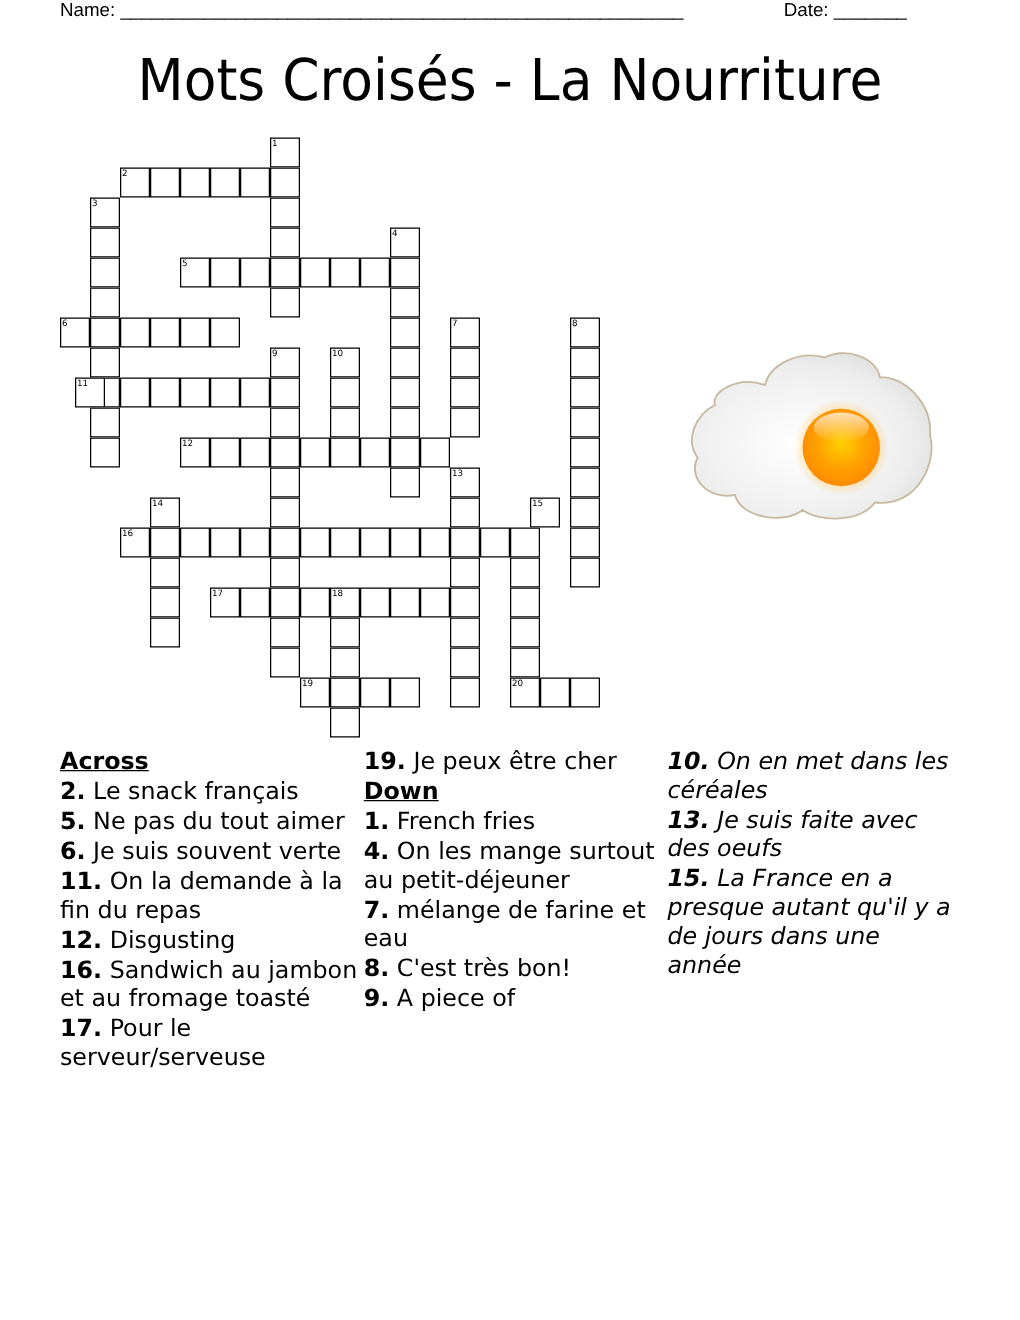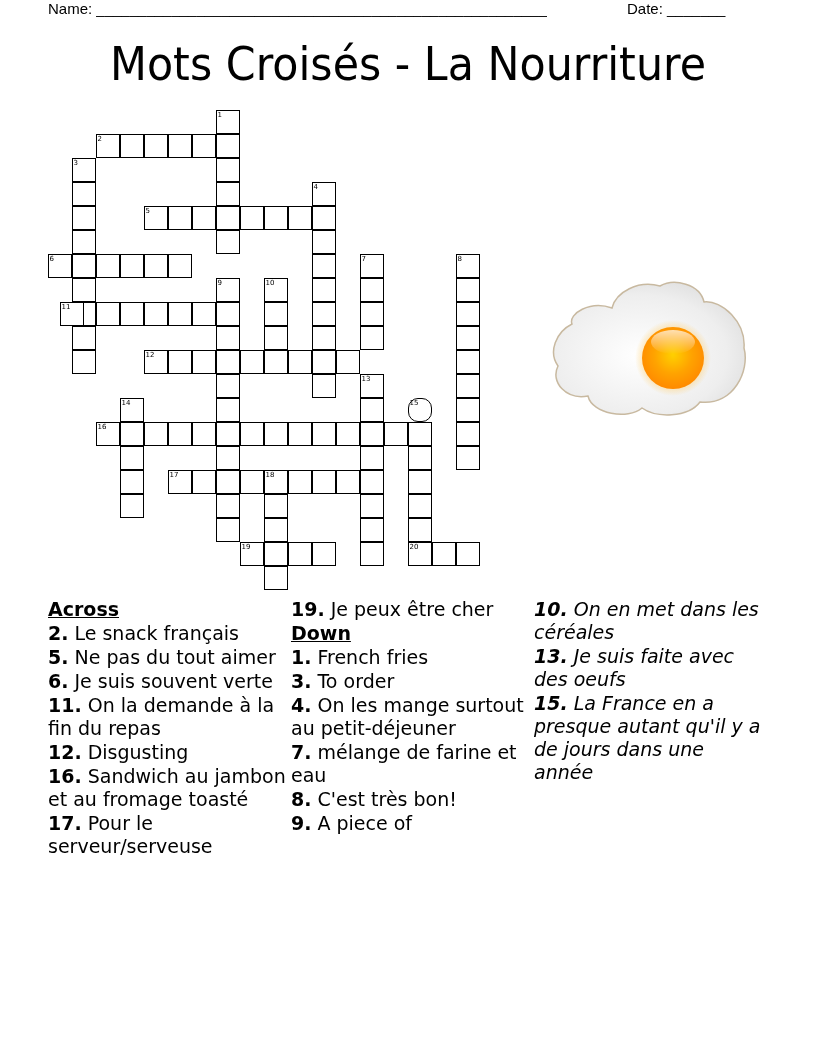--- a/index.html
+++ b/index.html
@@ -142,21 +142,21 @@
     <div class="cell" style="left: 312px; top: 384px;"></div>
     <div class="cell" style="left: 312px; top: 408px;"></div>
     <div class="cell" style="left: 312px; top: 432px;"></div>
     <div class="cell" style="left: 72px; top: 288px;">
       <span class="num">14</span>
     </div>
     <div class="cell" style="left: 72px; top: 312px;"></div>
     <div class="cell" style="left: 72px; top: 336px;"></div>
     <div class="cell" style="left: 72px; top: 360px;"></div>
     <div class="cell" style="left: 72px; top: 384px;"></div>
-    <div class="cell" style="left: 360px; top: 288px; border-radius: 10px;">
+    <div class="cell" style="left: 376px; top: 288px;">
       <span class="num">15</span>
     </div>
     <div class="cell" style="left: 360px; top: 312px;"></div>
     <div class="cell" style="left: 360px; top: 336px;"></div>
     <div class="cell" style="left: 360px; top: 360px;"></div>
     <div class="cell" style="left: 360px; top: 384px;"></div>
     <div class="cell" style="left: 360px; top: 408px;"></div>
     <div class="cell" style="left: 360px; top: 432px;">
       <span class="num">20</span>
     </div>
@@ -232,21 +232,20 @@
     <div class="clue"><span class="n">6.</span><span> Je suis souvent verte</span></div>
     <div class="clue"><span class="n">11.</span><span> On la demande à la fin du repas</span></div>
     <div class="clue"><span class="n">12.</span><span> Disgusting</span></div>
     <div class="clue"><span class="n">16.</span><span> Sandwich au jambon et au fromage toasté</span></div>
     <div class="clue"><span class="n">17.</span><span> Pour le serveur/serveuse</span></div>
   </div>
 <div class="clue-col col-b" id="col-b">
     <div class="clue"><span class="n">19.</span><span> Je peux être cher</span></div>
     <div class="clue-heading">Down</div>
     <div class="clue"><span class="n">1.</span><span> French fries</span></div>
-    <div class="clue"><span class="n">3.</span><span> To order</span></div>
     <div class="clue"><span class="n">4.</span><span> On les mange surtout au petit-déjeuner</span></div>
     <div class="clue"><span class="n">7.</span><span> mélange de farine et eau</span></div>
     <div class="clue"><span class="n">8.</span><span> C'est très bon!</span></div>
     <div class="clue"><span class="n">9.</span><span> A piece of</span></div>
   </div>
 <div class="clue-col col-c" id="col-c">
     <div class="clue"><span class="n">10.</span><span> On en met dans les céréales</span></div>
     <div class="clue"><span class="n">13.</span><span> Je suis faite avec des oeufs</span></div>
     <div class="clue"><span class="n">15.</span><span> La France en a presque autant qu'il y a de jours dans une année</span></div>
   </div>

